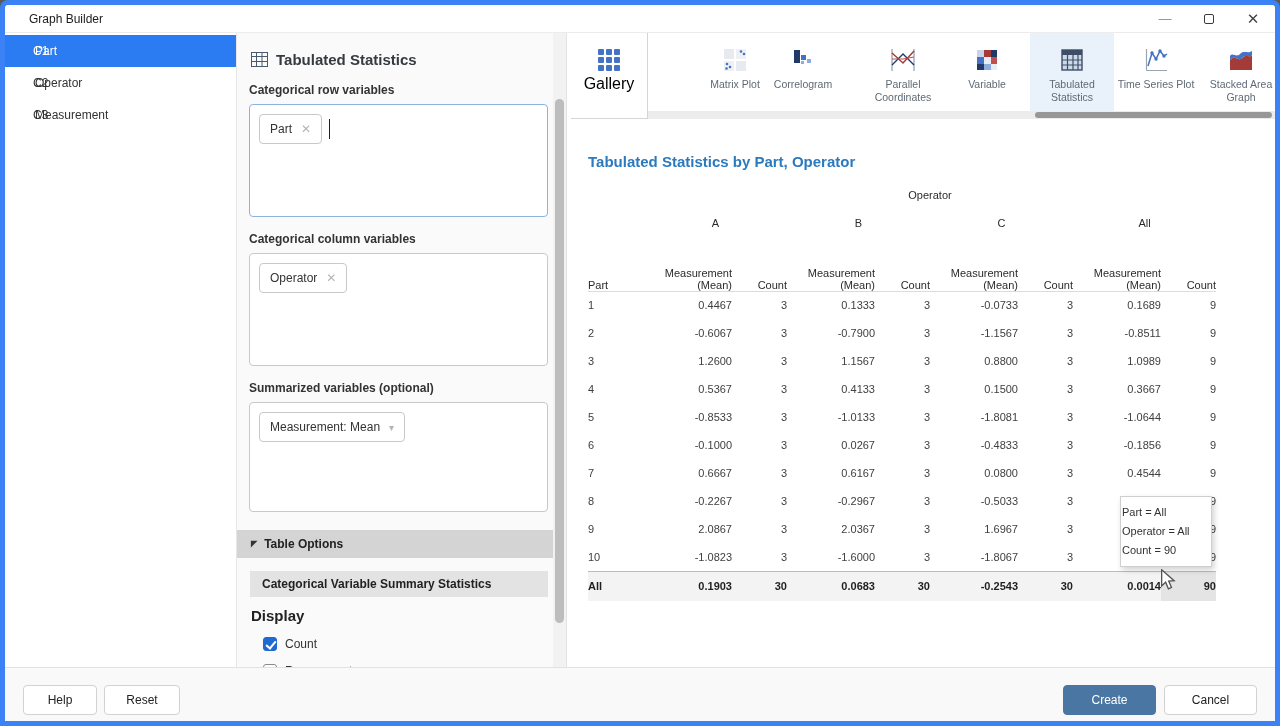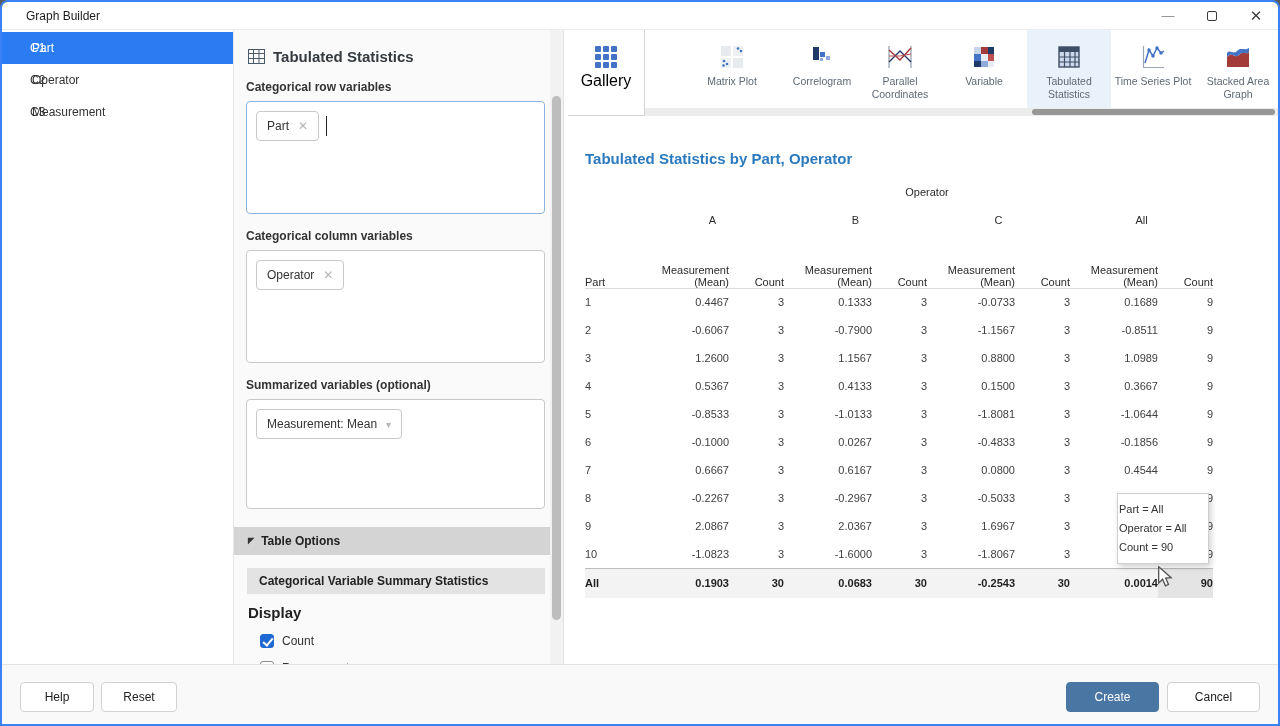--- a/index.html
+++ b/index.html
@@ -1,17 +1,17 @@
 <!DOCTYPE html>
 <html><head>
 <meta charset="utf-8">
 <style>
   * { margin:0; padding:0; box-sizing:border-box; }
   html,body { width:1280px; height:726px; background:#5a5a5a; font-family:"Liberation Sans", sans-serif; }
-  .window { position:relative; width:1280px; height:726px; background:#84cc16; border-radius:8px 8px 0 0; overflow:hidden; border:2px solid #3b82f6; }
+  .window { position:relative; width:1280px; height:726px; background:#84cc16; border-radius:8px 8px 0 0; overflow:hidden; border:5px solid #3b82f6; }
 
   
   .titlebar { height:28px; background:#fff; display:flex; align-items:center; border-bottom:1px solid #ececec; }
   .titlebar .title { padding-left:24px; font-size:12px; color:#1b1b1b; }
   .win-controls { margin-left:auto; display:flex; height:100%; }
   .win-btn { width:44px; height:100%; display:flex; align-items:center; justify-content:center; font-size:13px; color:#444; cursor:default; }
   .win-btn.min { color:#8a8a8a; }
   .win-btn.max span { display:block; width:10px; height:10px; border:1.4px solid #3a3a3a; border-radius:2px; }
   .win-btn.close { font-size:15px; }
 
@@ -209,21 +209,21 @@
             <circle cx="19" cy="4.5" r="1.3" fill="#4472c4"></circle>
                 <circle cx="22" cy="7" r="1.3" fill="#4472c4"></circle>
             <circle cx="5" cy="17" r="1.3" fill="#4472c4"></circle>
                 <circle cx="8" cy="20" r="1.3" fill="#4472c4"></circle>
             <circle cx="4.5" y="21" cy="21.5" r="1.3" fill="#4472c4"></circle>
           </svg>
             </span>
           <span class="lbl">Matrix Plot</span>
         </div>
 
-        <div class="tile" style="left:216px;">
+        <div class="tile" style="left:194px;">
           <span class="icn">
               <svg width="26" height="26" viewBox="0 0 26 26">
             <rect x="4" y="3" width="6" height="13" fill="#1f3a66"></rect>
             <rect x="11" y="8" width="5" height="5" fill="#4472c4"></rect>
             <rect x="17" y="12" width="4" height="4" fill="#8faadc"></rect>
             <rect x="11" y="14" width="3" height="3" fill="#8faadc"></rect>
           </svg>
             </span>
           <span class="lbl">Correlogram</span>
         </div>

